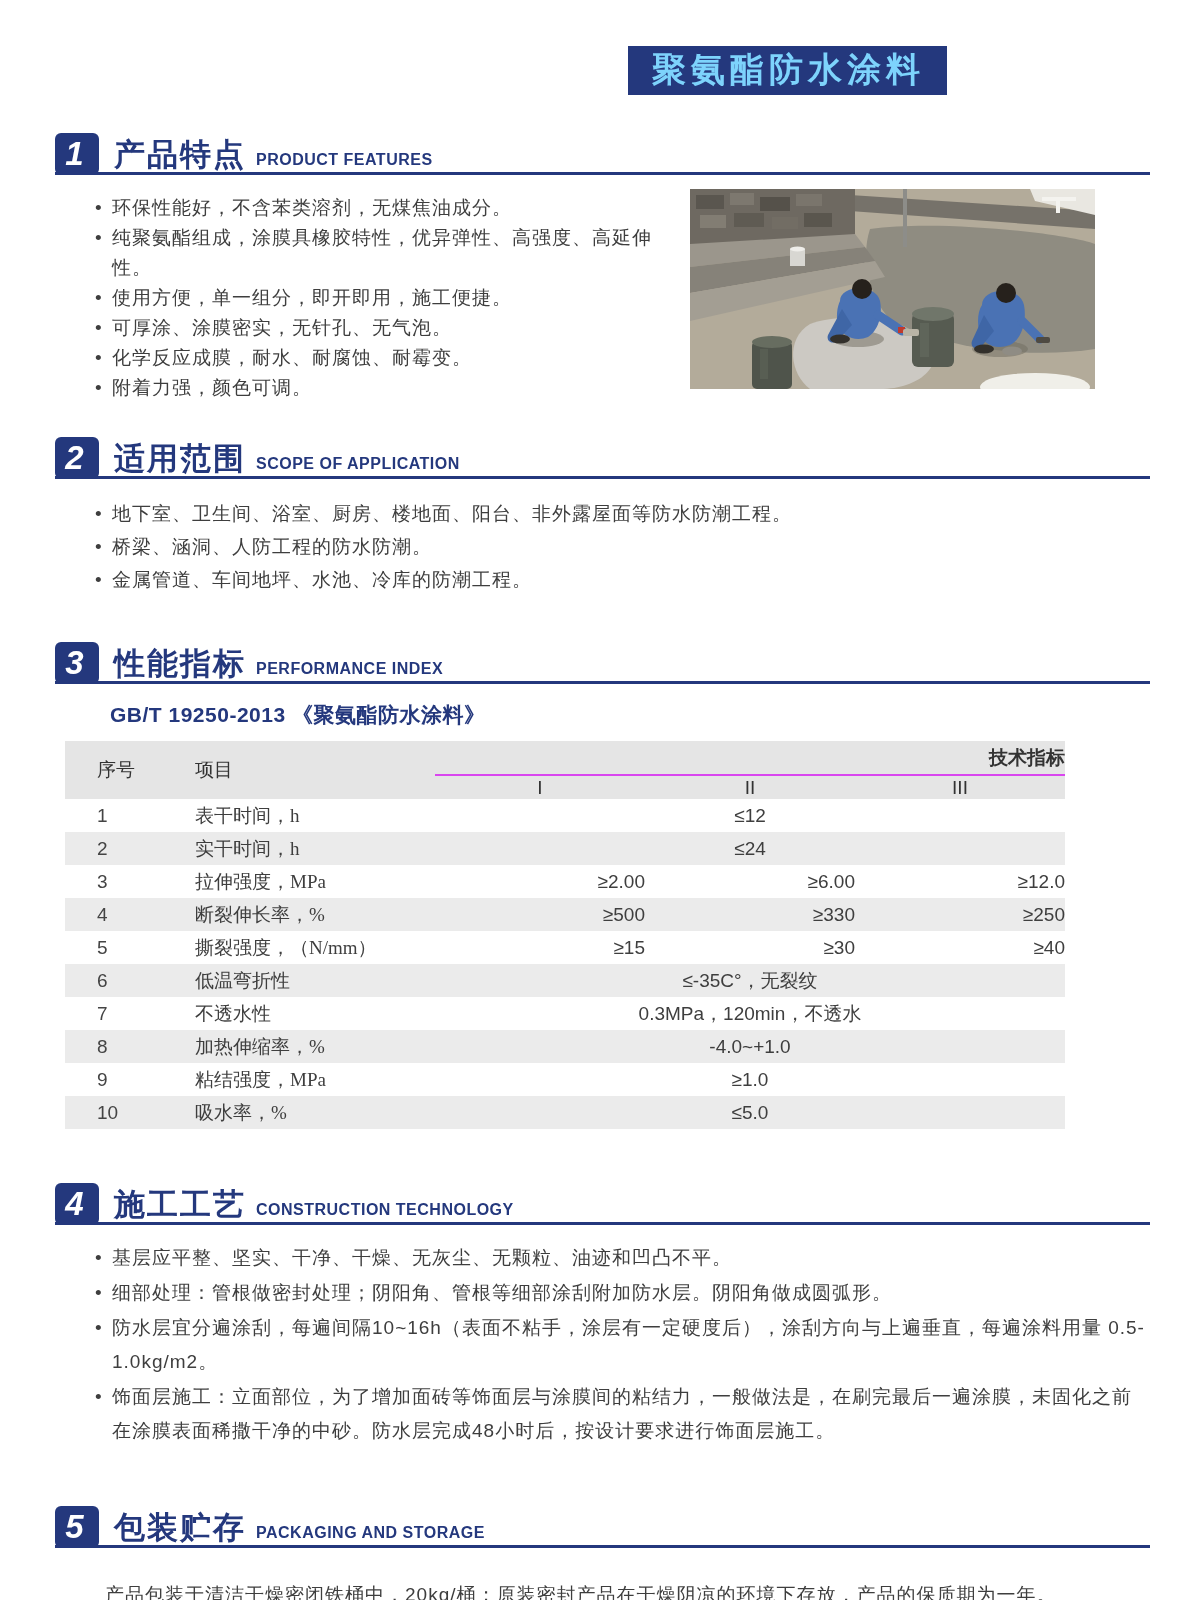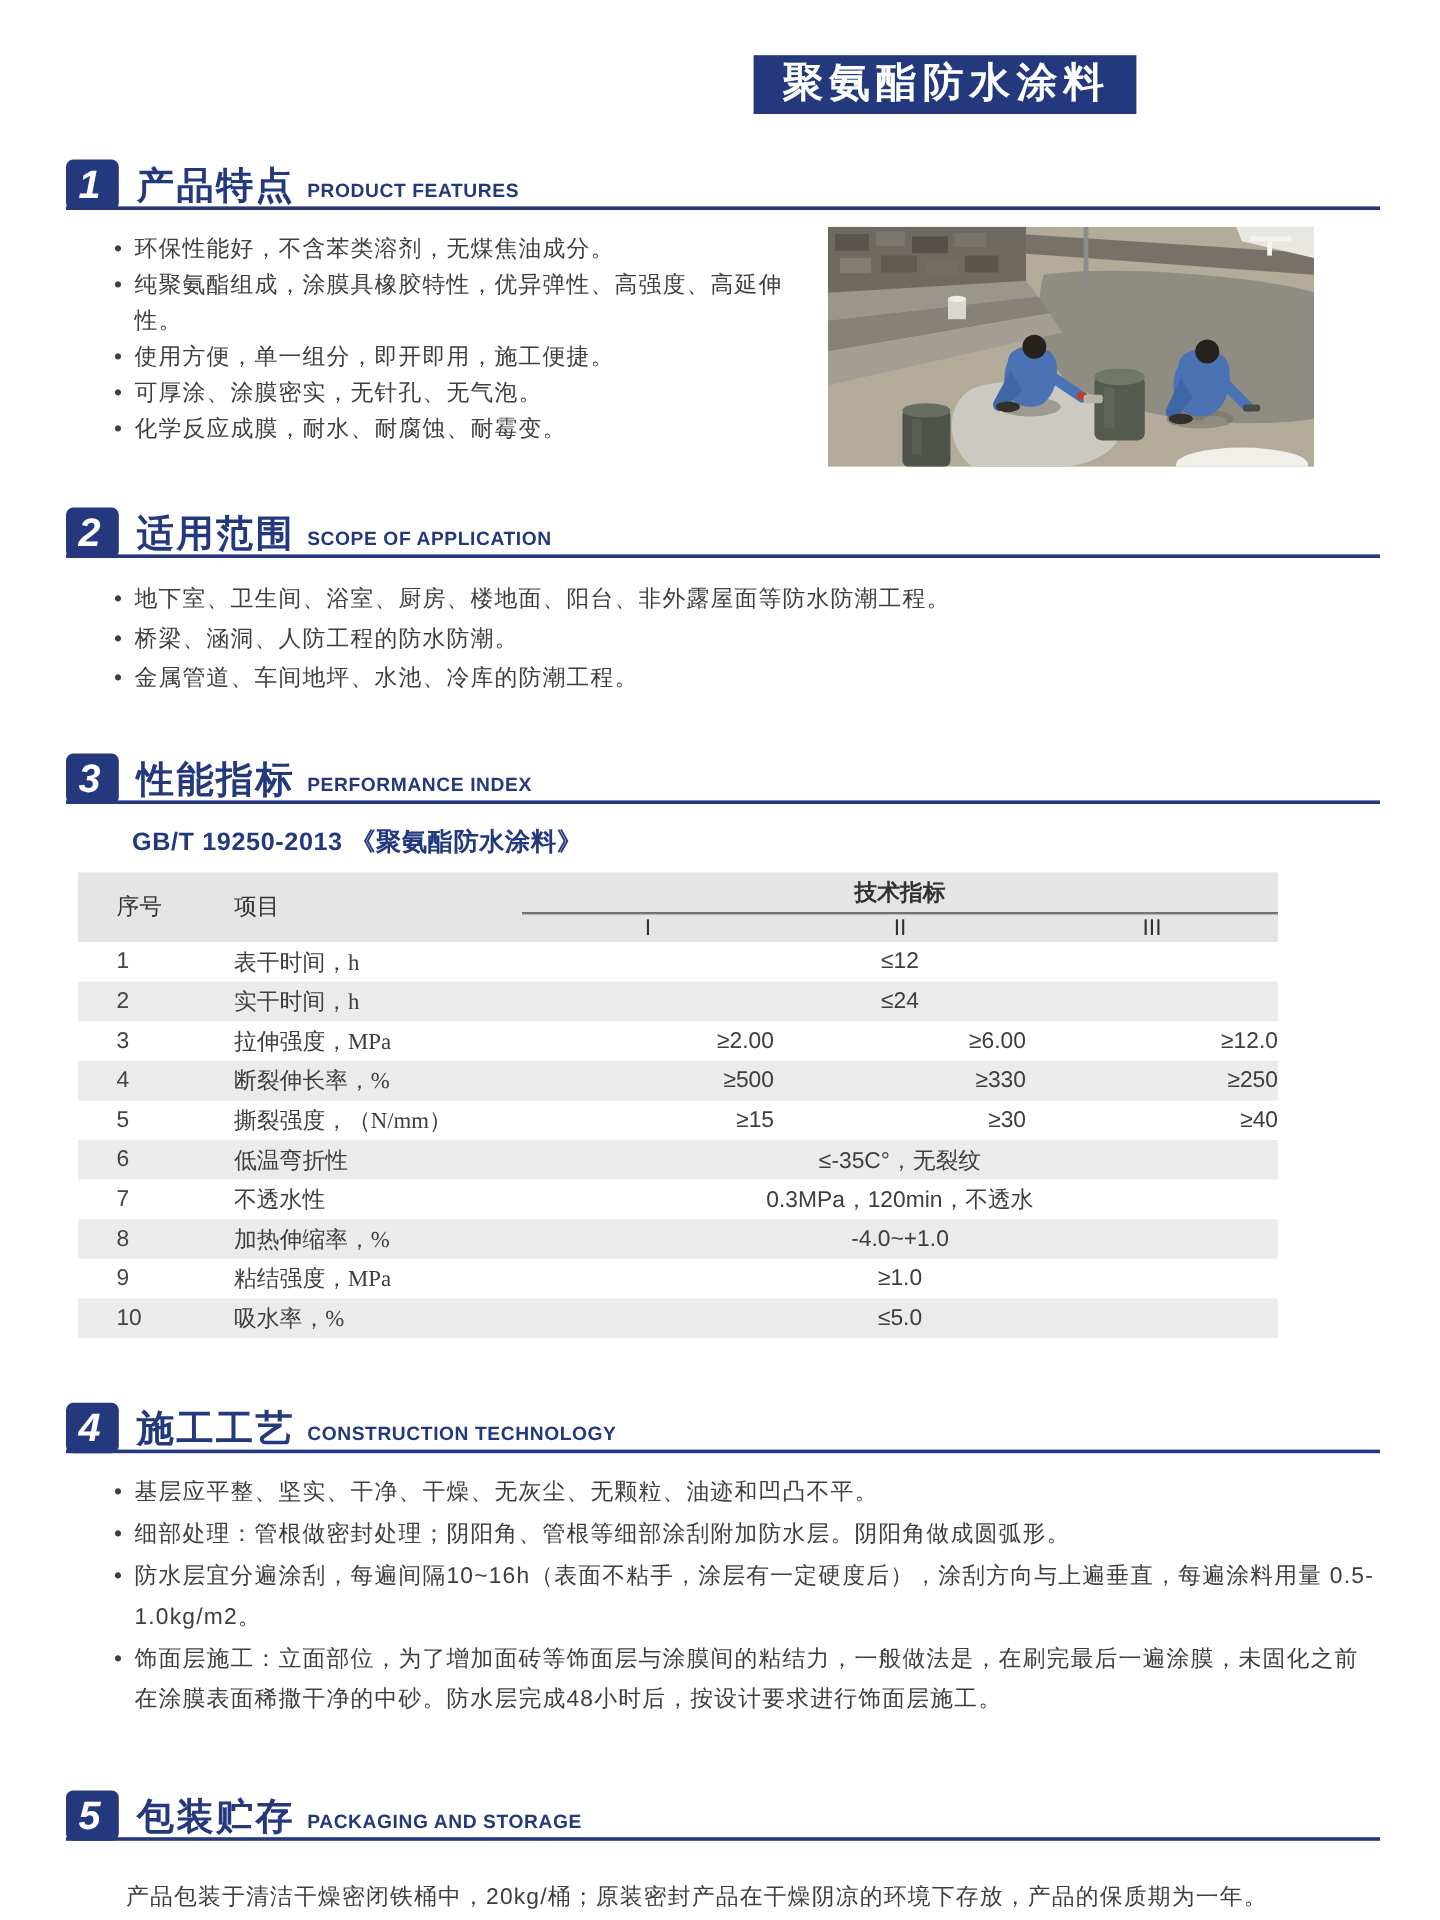--- a/index.html
+++ b/index.html
@@ -10,21 +10,21 @@
     color:#3e3e3e;
     position:relative;
     overflow:hidden;
   }
   .page { width:1200px; height:1600px; padding:0 50px 0 55px; position:relative; }
 
   
   .title-badge {
     display:inline-block;
     background:#24387d;
-    color:#ffffff;
+    color:#7dd3fc;
     font-size:34px;
     font-weight:bold;
     letter-spacing:5px;
     padding:5px 22px 7px 24px;
     margin:46px 0 0 573px; 
     line-height:1.1;
   }
 
   
   .sec-head {
@@ -111,22 +111,22 @@
   table.perf .hdr { background:#e5e5e5; }
   table.perf .c-no   { width:120px; text-align:left; padding-left:32px; color:#444; }
   table.perf .c-item { width:250px; text-align:left; padding-left:10px;font-family:Liberation Serif, serif; }
   table.perf .c-val  { text-align:right; }
   table.perf .c-span { text-align:center; }
   table.perf thead .top-row th { height:34px; vertical-align:middle; font-size:19px; color:#333; }
   table.perf thead .top-row .c-no,
   table.perf thead .top-row .c-item { font-size:19px; }
   table.perf thead .tech-hd {
     font-weight:bold;
-    text-align:center;
-    border-bottom:2px solid #737373;
+    text-align:right;
+    border-bottom:2px solid #d946ef;
   }
   table.perf thead .grade-row th { height:24px; text-align:center; font-size:19px; color:#333; }
   table.perf tbody td { height:33px; }
   table.perf tbody tr.alt { background:#ebebeb; }
 
   
   .s4-bullets { margin-top:16px; margin-left:40px; }
   .s4-bullets li { line-height:34px; margin-bottom:1px; }
 
   
@@ -159,20 +159,21 @@
       <div class="sec-title-zh">产品特点</div>
       <div class="sec-title-en">PRODUCT FEATURES</div>
     </div>
     <div class="s1-body">
       <ul class="bullets">
         <li>环保性能好，不含苯类溶剂，无煤焦油成分。</li>
         <li>纯聚氨酯组成，涂膜具橡胶特性，优异弹性、高强度、高延伸性。</li>
         <li>使用方便，单一组分，即开即用，施工便捷。</li>
         <li>可厚涂、涂膜密实，无针孔、无气泡。</li>
         <li>化学反应成膜，耐水、耐腐蚀、耐霉变。</li>
+        <li>附着力强，颜色可调。</li>
       </ul>
       <div class="photo-wrap">
         <svg width="405" height="200" viewBox="0 0 405 200">
 
           <rect x="0" y="0" width="405" height="200" fill="#b3ab9a"></rect>
 
           <polygon points="160,6 405,22 405,40 160,22" fill="#76726a"></polygon>
 
           <path d="M180,40 C250,30 380,45 405,55 L405,160 C340,170 250,160 200,130 C180,110 170,70 180,40 Z" fill="#8f8c81"></path>
 

